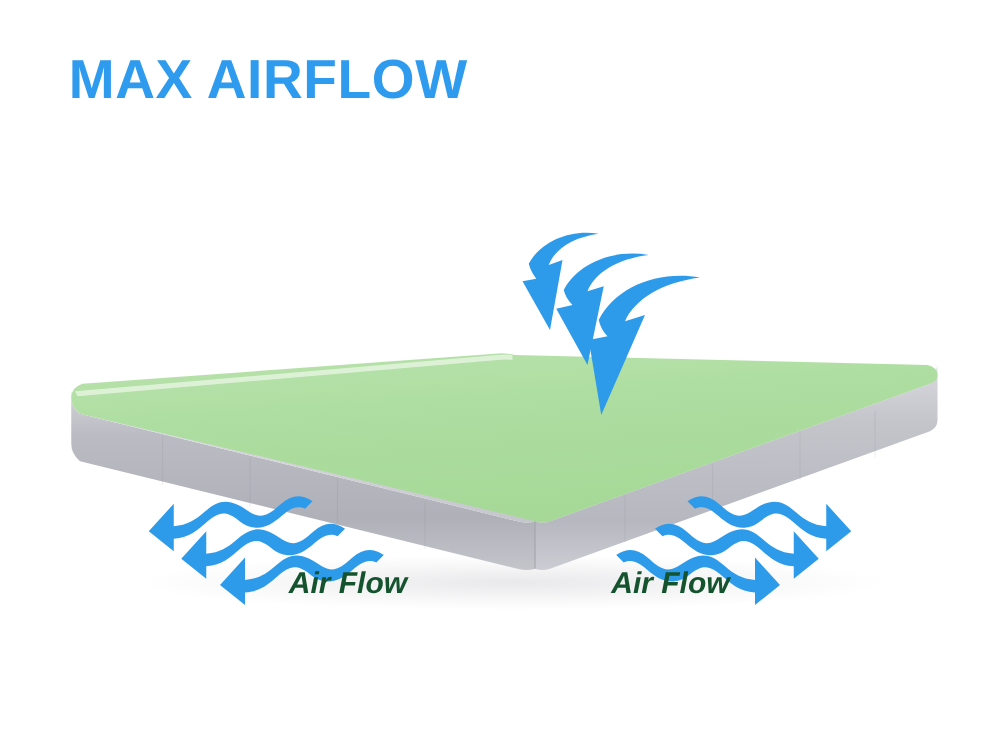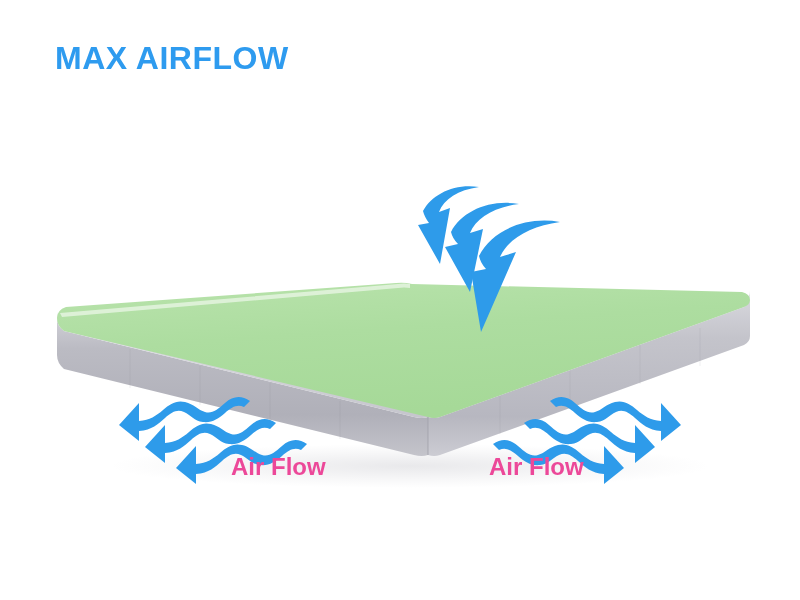--- a/index.html
+++ b/index.html
@@ -16,21 +16,21 @@
     height:600px;
     background:#ffffff;
     overflow:hidden;
   }
 
   
   #title {
     position:absolute;
     left:55px;
     top:42px;
-    font-size:32px;
+    font-size:44px;
     font-weight:bold;
     letter-spacing:0.5px;
     color:#2E9BEF;
     white-space:nowrap;
     line-height:1;
   }
   #subtitle {
     position:absolute;
     left:55px;
     top:108px;
@@ -46,23 +46,24 @@
     position:absolute;
     left:0; top:0;
     width:800px; height:600px;
   }
 
   
   .airflow-label {
     position:absolute;
     font-size:24px;
     font-weight:bold;
-    color:#ec4899;
+    color:#14532d;
     white-space:nowrap;
     line-height:1;
+    font-style:italic;
   }
   #airflow-label-left  { left:231px; top:455px; }
   #airflow-label-right { left:489px; top:455px; }
 </style>
 </head>
 <body>
 
 <div id="stage">
 
   <div id="title">MAX AIRFLOW</div>

